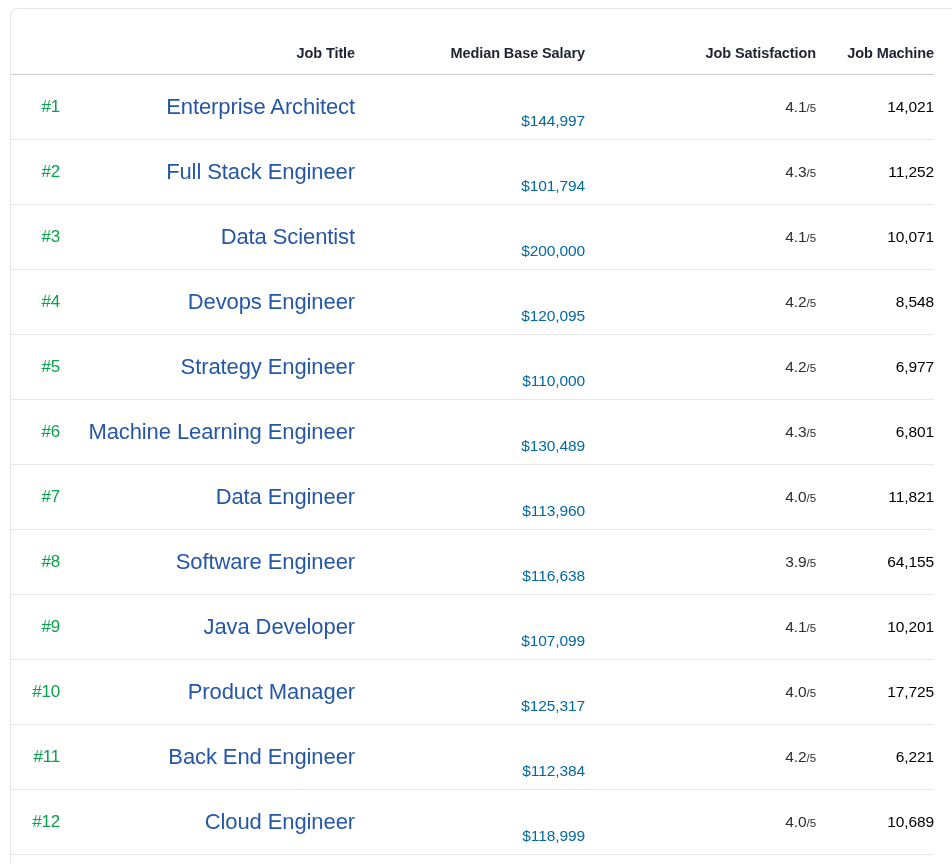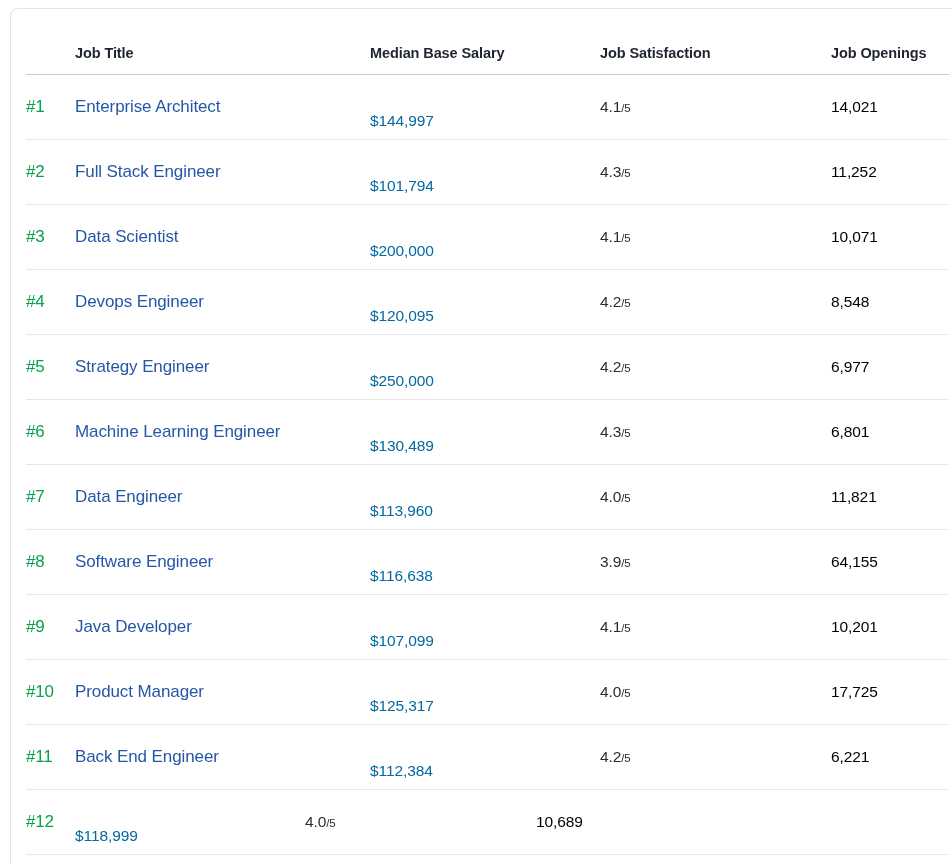--- a/index.html
+++ b/index.html
@@ -23,23 +23,24 @@
     height: 900px;
     background: #ffffff;
     border-top: 1px solid #e4e4e4;
     border-left: 1px solid #e4e4e4;
     border-top-left-radius: 8px;
     box-sizing: border-box;
   }
 
   .table {
     position: absolute;
-    left: 15px;   
+    left: 0;   
     top: 0;
     width: 923px;
+    text-align: right;
   }
 
   .thead-row {
     display: flex;
     align-items: flex-end;
     height: 66px;
     border-bottom: 1px solid #c9c9c9;
     box-sizing: border-box;
   }
 
@@ -68,21 +69,21 @@
   .c-open  { width: 118px; }
 
   .rank {
     font-size: 17px;
     color: #0aa14b;
     letter-spacing: -0.2px;
     white-space: nowrap;
   }
 
   .title-link {
-    font-size: 17px;
+    font-size: 22px;
     color: #2557a7;
     text-decoration: none;
     letter-spacing: -0.1px;
     white-space: nowrap;
     cursor: pointer;
   }
 
   .salary {
     font-size: 15.5px;
     color: #0369a1;
@@ -110,21 +111,21 @@
 <body>
 
 <div class="card">
   <div class="table">
 
     <div class="thead-row">
       <div class="th c-rank"></div>
       <div class="th c-title">Job Title</div>
       <div class="th c-sal">Median Base Salary</div>
       <div class="th c-sat">Job Satisfaction</div>
-      <div class="th c-open">Job Openings</div>
+      <div class="th c-open">Job Machine</div>
     </div>
 
     <div id="tbody">
         <div class="row">
           <div class="c-rank rank">#1</div>
           <div class="c-title"><a class="title-link">Enterprise Architect</a></div>
           <div class="c-sal salary">$144,997</div>
           <div class="c-sat sat"><span>4.1</span><span class="denom">/5</span></div>
           <div class="c-open openings">14,021</div>
         </div>
@@ -145,21 +146,21 @@
         <div class="row">
           <div class="c-rank rank">#4</div>
           <div class="c-title"><a class="title-link">Devops Engineer</a></div>
           <div class="c-sal salary">$120,095</div>
           <div class="c-sat sat"><span>4.2</span><span class="denom">/5</span></div>
           <div class="c-open openings">8,548</div>
         </div>
         <div class="row">
           <div class="c-rank rank">#5</div>
           <div class="c-title"><a class="title-link">Strategy Engineer</a></div>
-          <div class="c-sal salary">$250,000</div>
+          <div class="c-sal salary">$110,000</div>
           <div class="c-sat sat"><span>4.2</span><span class="denom">/5</span></div>
           <div class="c-open openings">6,977</div>
         </div>
         <div class="row">
           <div class="c-rank rank">#6</div>
           <div class="c-title"><a class="title-link">Machine Learning Engineer</a></div>
           <div class="c-sal salary">$130,489</div>
           <div class="c-sat sat"><span>4.3</span><span class="denom">/5</span></div>
           <div class="c-open openings">6,801</div>
         </div>
@@ -193,20 +194,21 @@
         </div>
         <div class="row">
           <div class="c-rank rank">#11</div>
           <div class="c-title"><a class="title-link">Back End Engineer</a></div>
           <div class="c-sal salary">$112,384</div>
           <div class="c-sat sat"><span>4.2</span><span class="denom">/5</span></div>
           <div class="c-open openings">6,221</div>
         </div>
         <div class="row">
           <div class="c-rank rank">#12</div>
+          <div class="c-title"><a class="title-link">Cloud Engineer</a></div>
           <div class="c-sal salary">$118,999</div>
           <div class="c-sat sat"><span>4.0</span><span class="denom">/5</span></div>
           <div class="c-open openings">10,689</div>
         </div>
       </div>
 
   </div>
 </div>
 
 </body></html>

